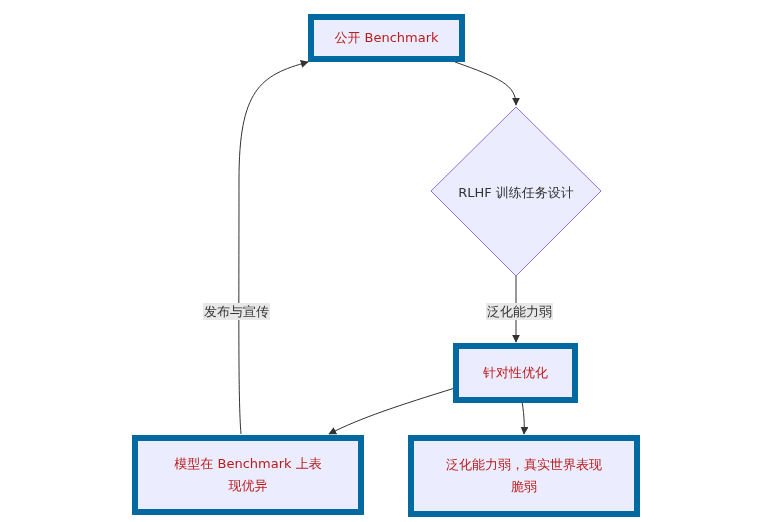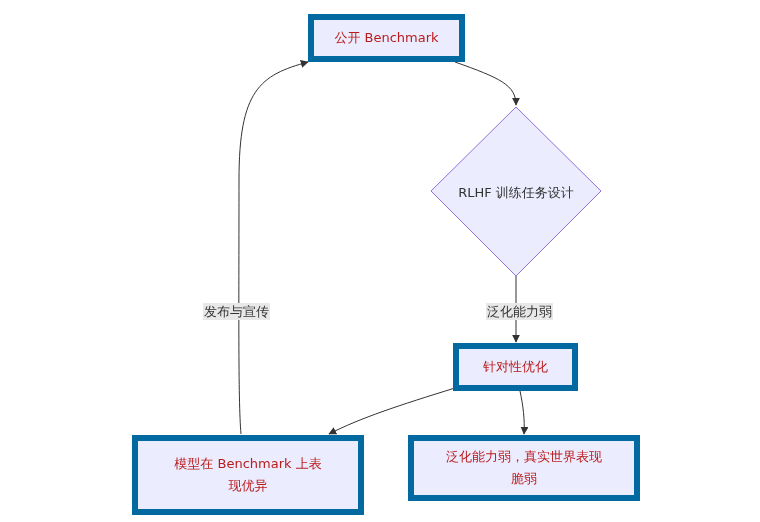--- a/index.html
+++ b/index.html
@@ -34,25 +34,25 @@
 <div class="node" style="left:308px; top:14px; width:157px; height:48px;">
   <span>公开 Benchmark</span>
 </div>
 
 <div class="diamond-label" style="left:441px; top:180px; width:150px; height:22px;">
   <span>RLHF 训练任务设计</span>
 </div>
 
 <div class="edge-label" style="left:486px; top:303px;">泛化能力弱</div>
 
-<div class="node" style="left:453px; top:343px; width:125px; height:48px;">
+<div class="node" style="left:453px; top:343px; width:125px; height:60px;">
   <span>针对性优化</span>
 </div>
 
 <div class="edge-label" style="left:203px; top:303px;">发布与宣传</div>
 
 <div class="node" style="left:132px; top:435px; width:232px; height:80px; padding:0 30px;">
   <span>模型在 Benchmark 上表现优异</span>
 </div>
 
-<div class="node" style="left:408px; top:435px; width:232px; height:66px; padding:0 28px;">
+<div class="node" style="left:408px; top:435px; width:232px; height:82px; padding:0 28px;">
   <span>泛化能力弱，真实世界表现脆弱</span>
 </div>
 
 </body></html>

